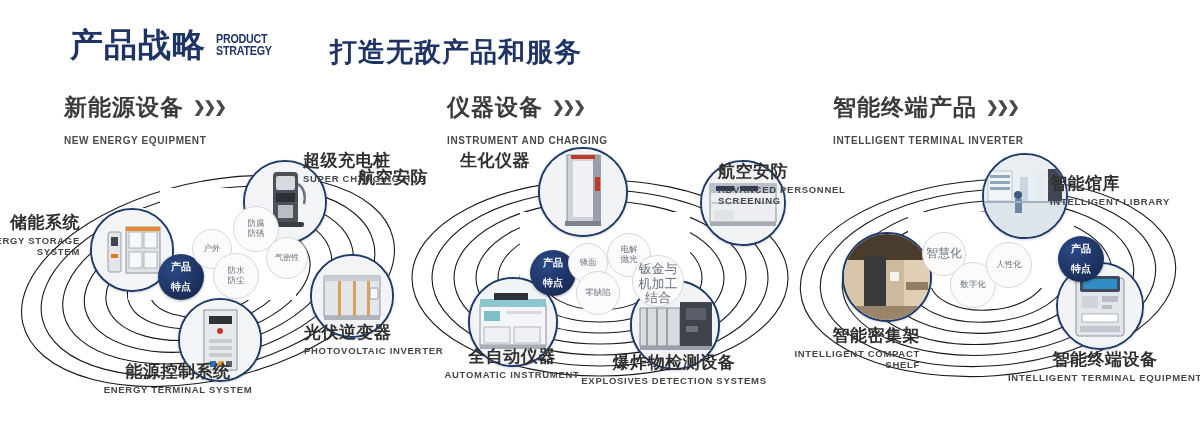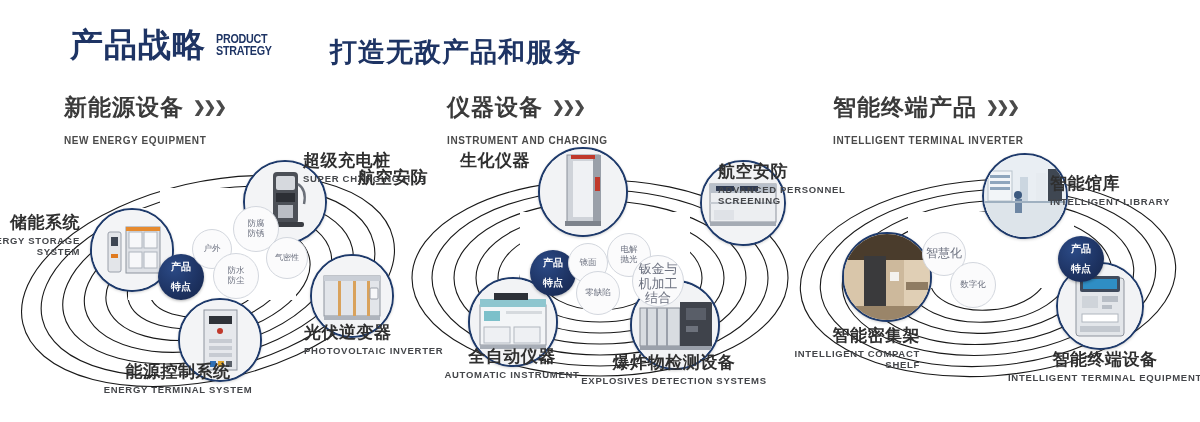--- a/index.html
+++ b/index.html
@@ -407,20 +407,23 @@
       <span>产品</span>
       <span>特点</span>
     </div>
 
     <div class="feat" style="left:132px;top:82px;width:42px;height:42px;font-size:12px;">
       <span>智慧化</span>
     </div>
     <div class="feat" style="left:160px;top:112px;width:44px;height:44px;font-size:8.5px;">
       <span>数字化</span>
     </div>
+    <div class="feat" style="left:196px;top:92px;width:44px;height:44px;font-size:8.5px;">
+      <span>人性化</span>
+    </div>
 
     <div class="cap left" style="left:260px;top:24px;width:180px;">
       <div class="cn">智能馆库</div>
       <div class="en">INTELLIGENT LIBRARY</div>
     </div>
     <div class="cap right" style="left:-60px;top:176px;width:190px;">
       <div class="cn">智能密集架</div>
       <div class="en">INTELLIGENT COMPACT<br>SHELF</div>
     </div>
     <div class="cap center" style="left:205px;top:200px;width:220px;">

